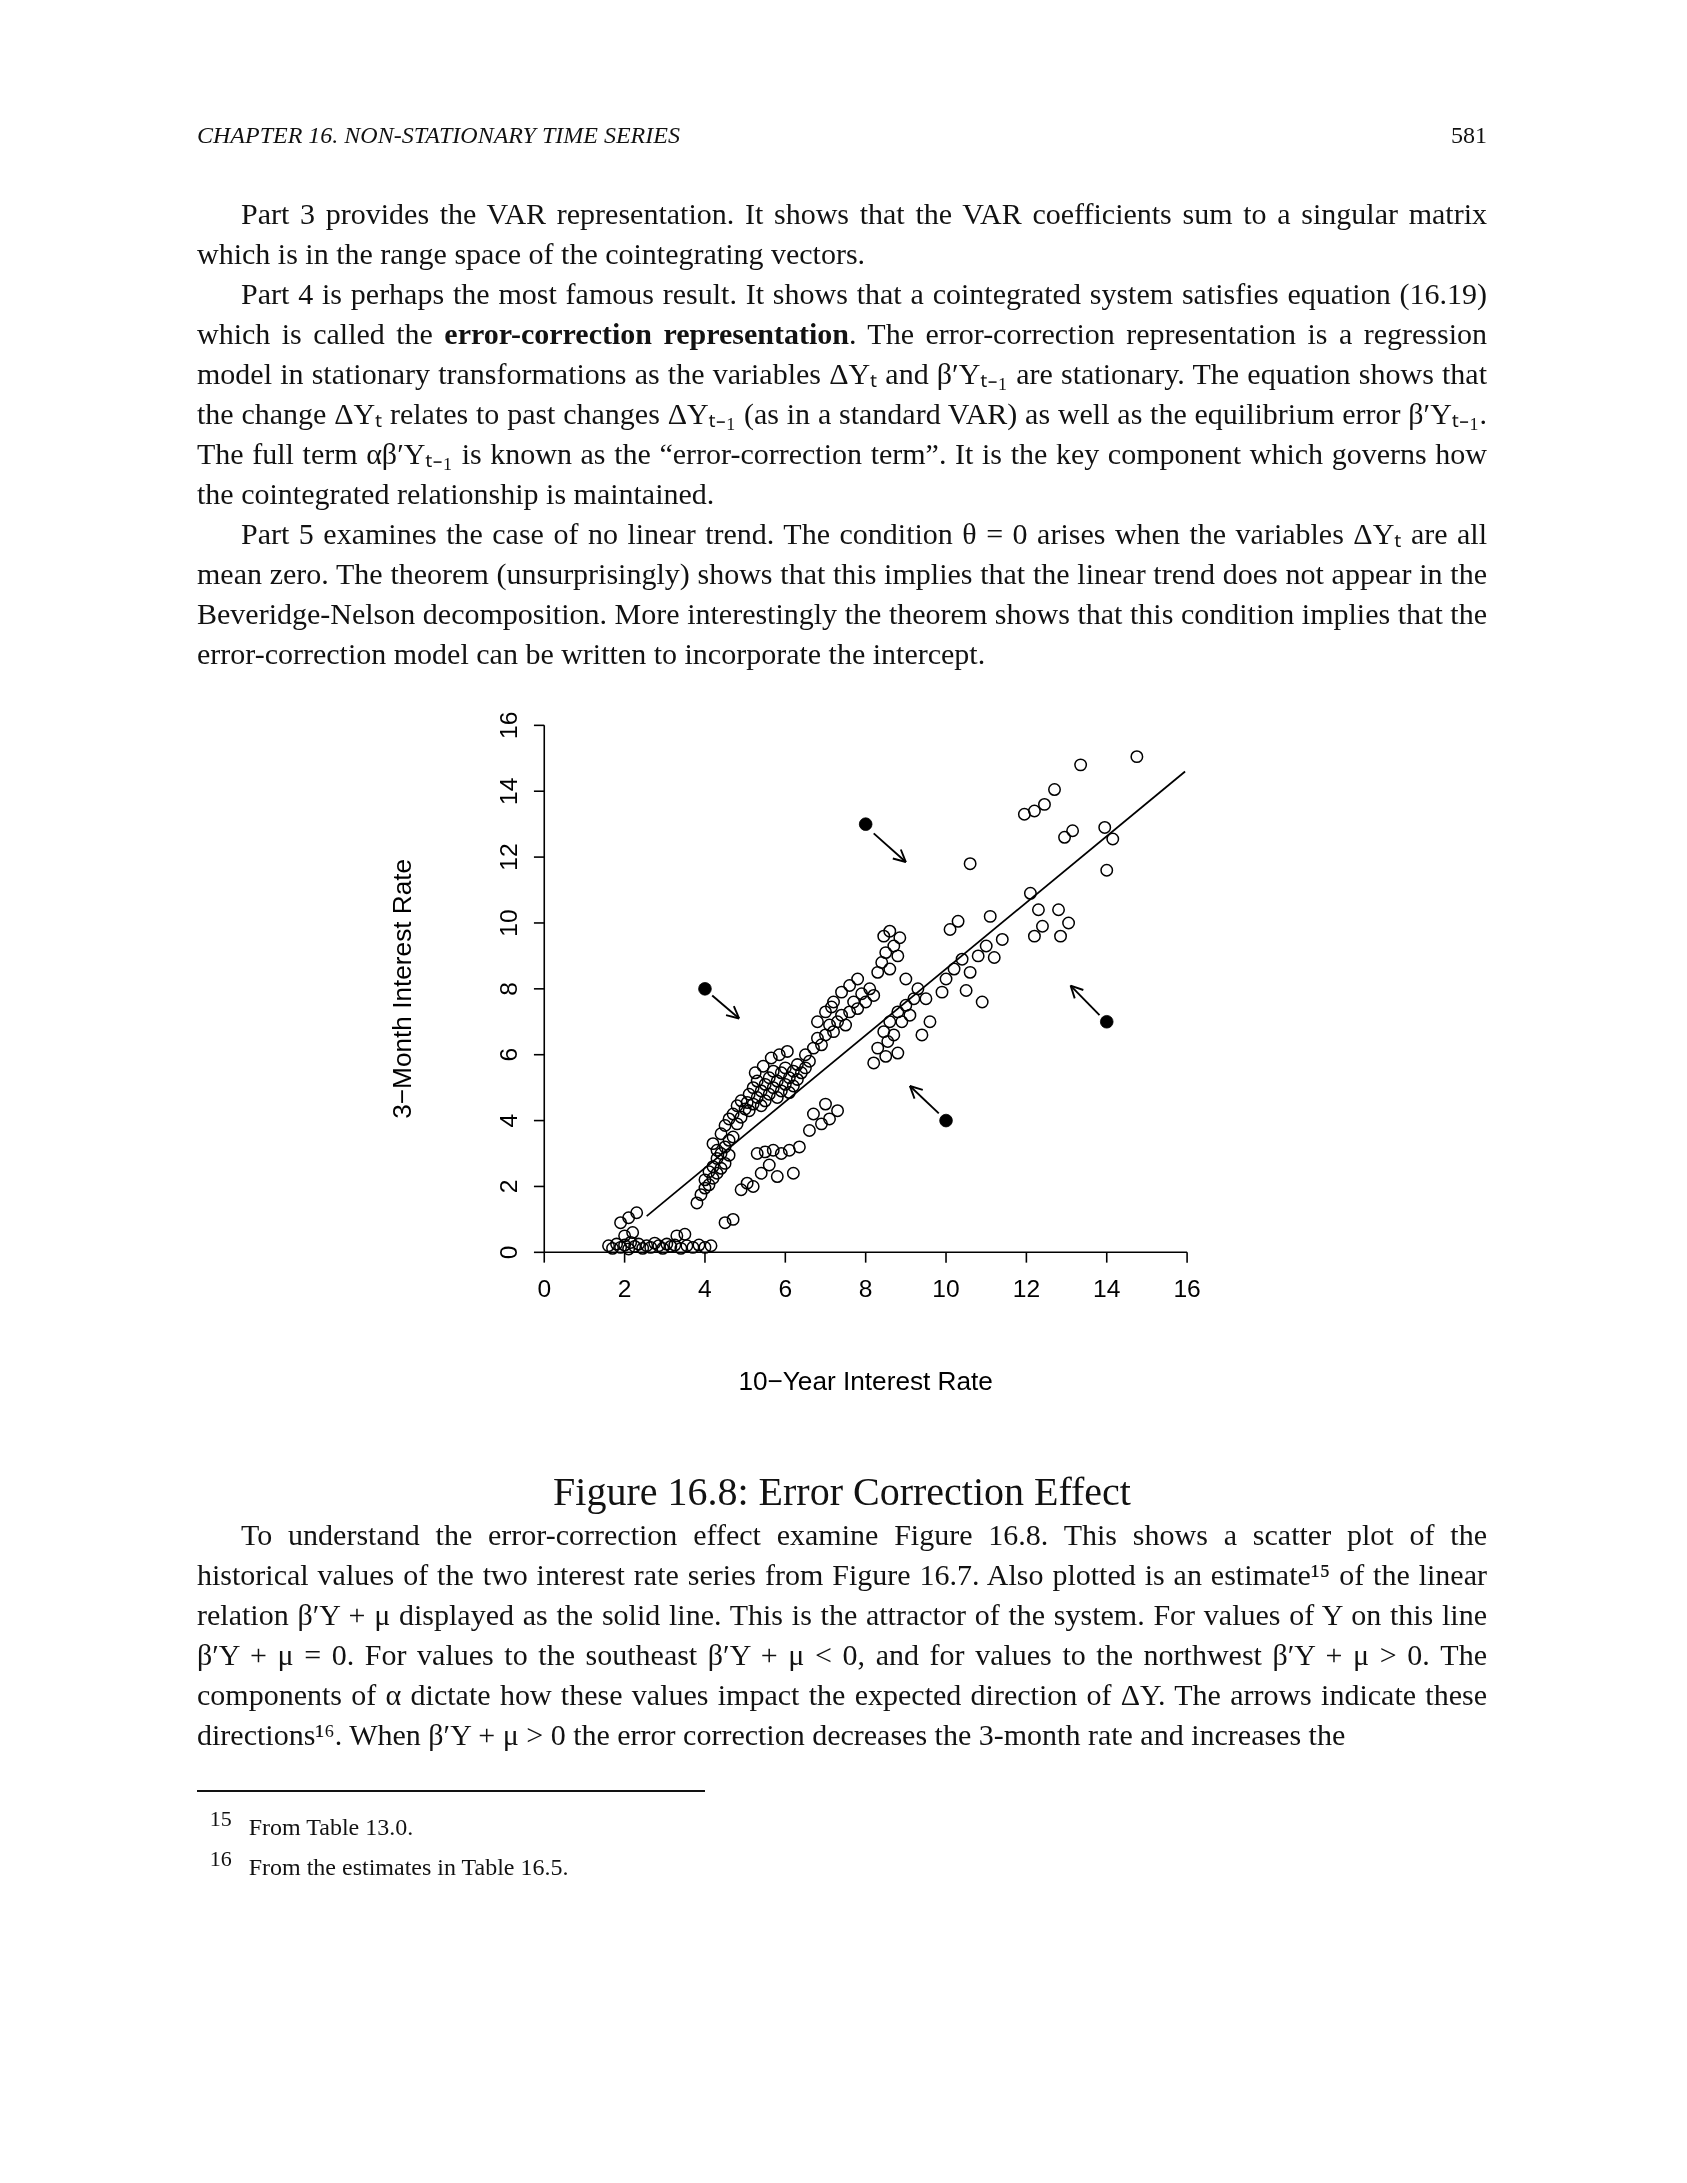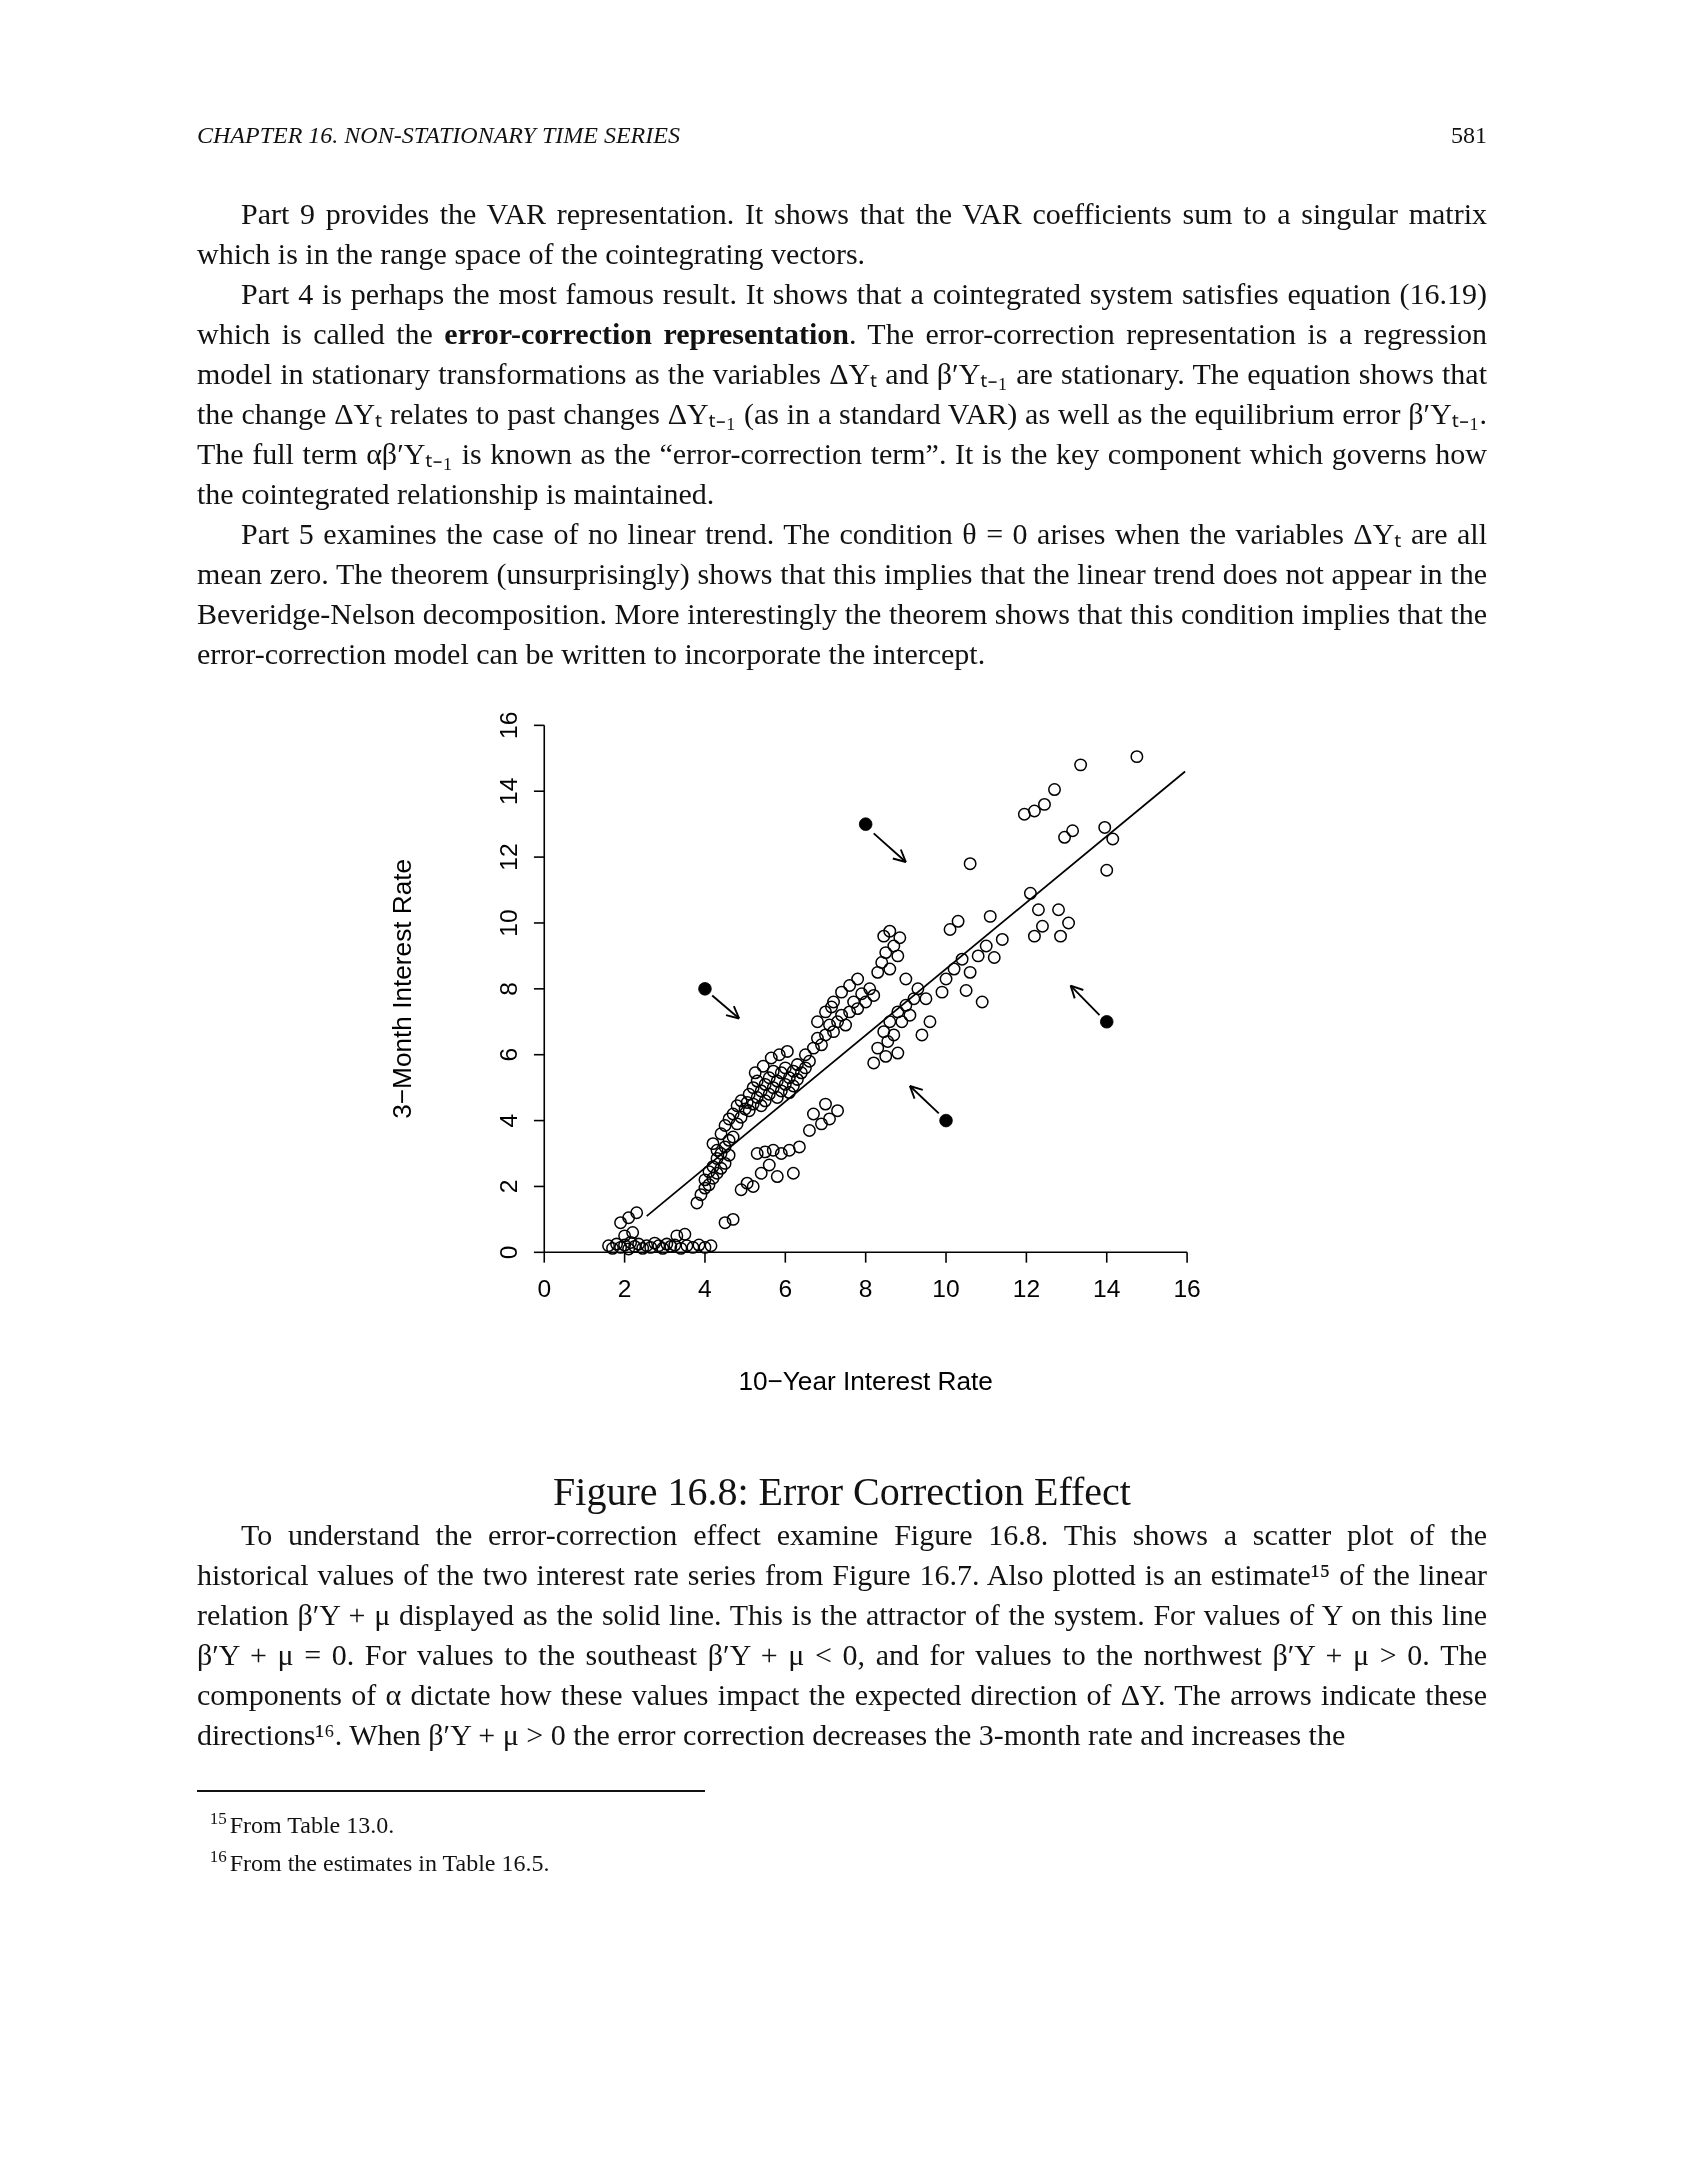--- a/index.html
+++ b/index.html
@@ -13,34 +13,34 @@
   .body-text{font-size:30px;line-height:40px;text-align:justify;}
   .first-block{margin-top:40px;}
   p.para{margin:0;text-indent:44px;}
   figure{margin:0;margin-top:32px;}
   #chart{display:block;margin-left:179px;}
   figcaption{text-align:center;font-size:40px;margin-top:63px;color:#121212;}
   .after-figure{}
   .footnotes{margin-top:35px;font-size:24px;line-height:32px;}
   .fnrule{width:508px;height:2.4px;background:#121212;margin-bottom:11px;}
   p.fn{margin:0;text-indent:12.7px;}
-  p.fn sup{font-size:17px;margin-right:3px;}
+  p.fn sup{font-size:22px;margin-right:17px;}
 </style>
 </head>
 <body>
 
 <div class="page">
 
   <div class="header">
     <span class="chapter">CHAPTER 16. NON-STATIONARY TIME SERIES</span>
     <span class="pagenum">581</span>
   </div>
 
   <div class="body-text first-block">
-    <p class="para">Part 9 provides the VAR representation. It shows that the VAR coefficients sum to a singular matrix which is in the range space of the cointegrating vectors.</p>
+    <p class="para">Part 3 provides the VAR representation. It shows that the VAR coefficients sum to a singular matrix which is in the range space of the cointegrating vectors.</p>
     <p class="para"><span>Part 4 is perhaps the most famous result. It shows that a cointegrated system satisfies equation (16.19) which is called the </span><strong>error-correction representation</strong><span>. The error-correction representation is a regression model in stationary transformations as the variables ΔYₜ and β′Yₜ₋₁ are stationary. The equation shows that the change ΔYₜ relates to past changes ΔYₜ₋₁ (as in a standard VAR) as well as the equilibrium error β′Yₜ₋₁. The full term αβ′Yₜ₋₁ is known as the “error-correction term”. It is the key component which governs how the cointegrated relationship is maintained.</span></p>
     <p class="para">Part 5 examines the case of no linear trend. The condition θ = 0 arises when the variables ΔYₜ are all mean zero. The theorem (unsurprisingly) shows that this implies that the linear trend does not appear in the Beveridge-Nelson decomposition. More interestingly the theorem shows that this condition implies that the error-correction model can be written to incorporate the intercept.</p>
   </div>
 
   <figure>
     <svg id="chart" xmlns="http://www.w3.org/2000/svg" viewBox="0 0 1100 880" width="873" height="699">
         <line x1="212" y1="688" x2="1022" y2="688" stroke="#000" stroke-width="2"></line>
         <line x1="212" y1="688" x2="212" y2="24" stroke="#000" stroke-width="2"></line>
         <line x1="212" y1="688" x2="212" y2="701" stroke="#000" stroke-width="2"></line>
         <text x="212" y="744" text-anchor="middle" font-size="31" font-family="&quot;Liberation Sans&quot;, sans-serif" fill="#000">0</text>

